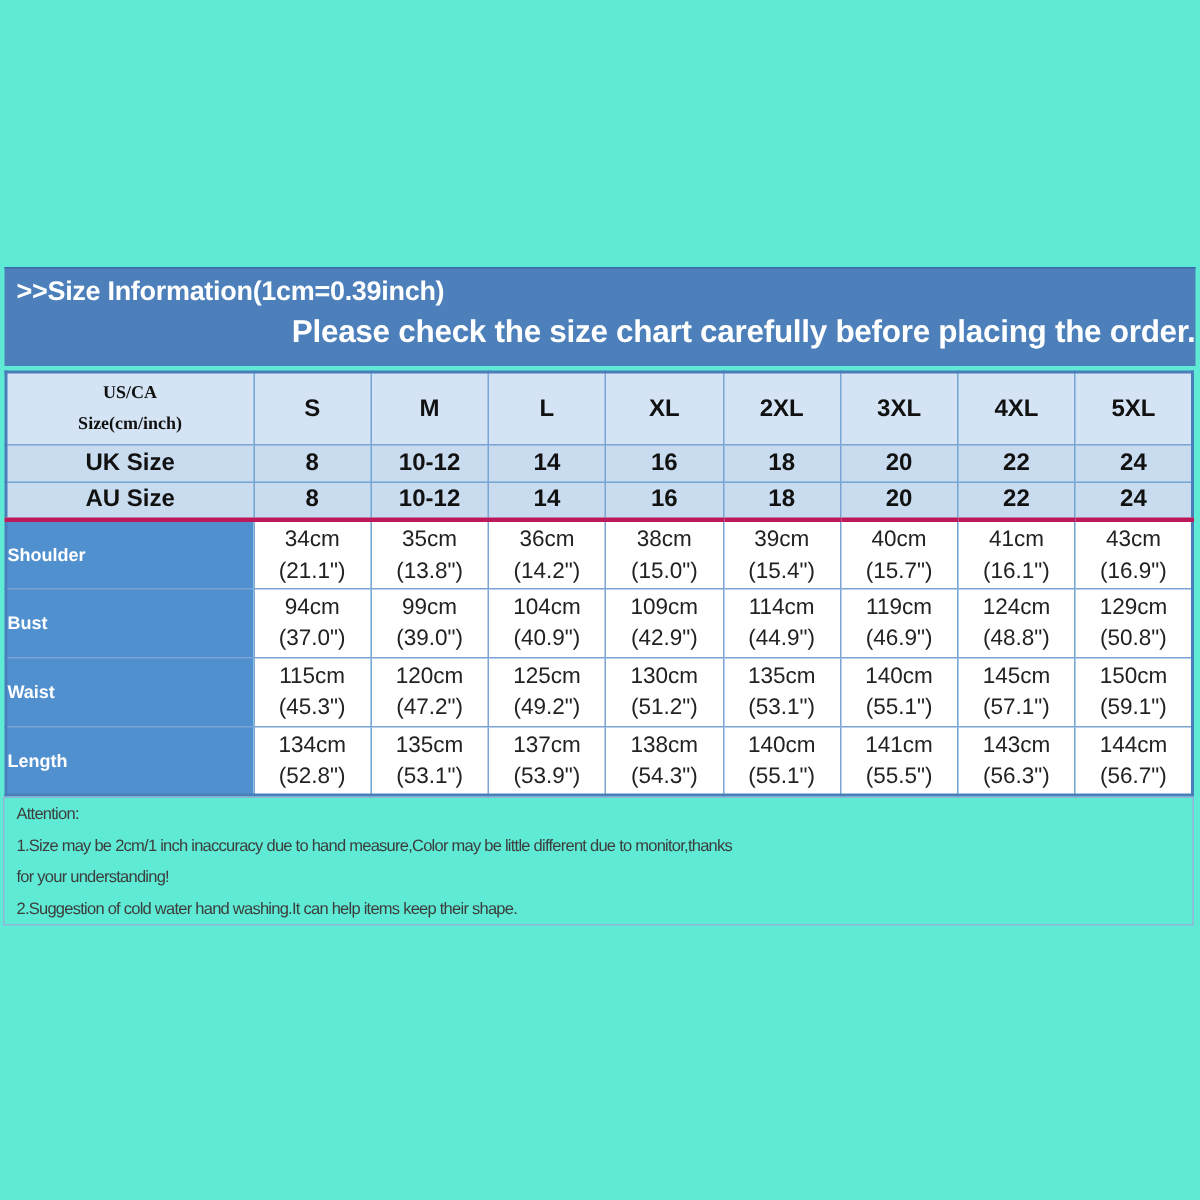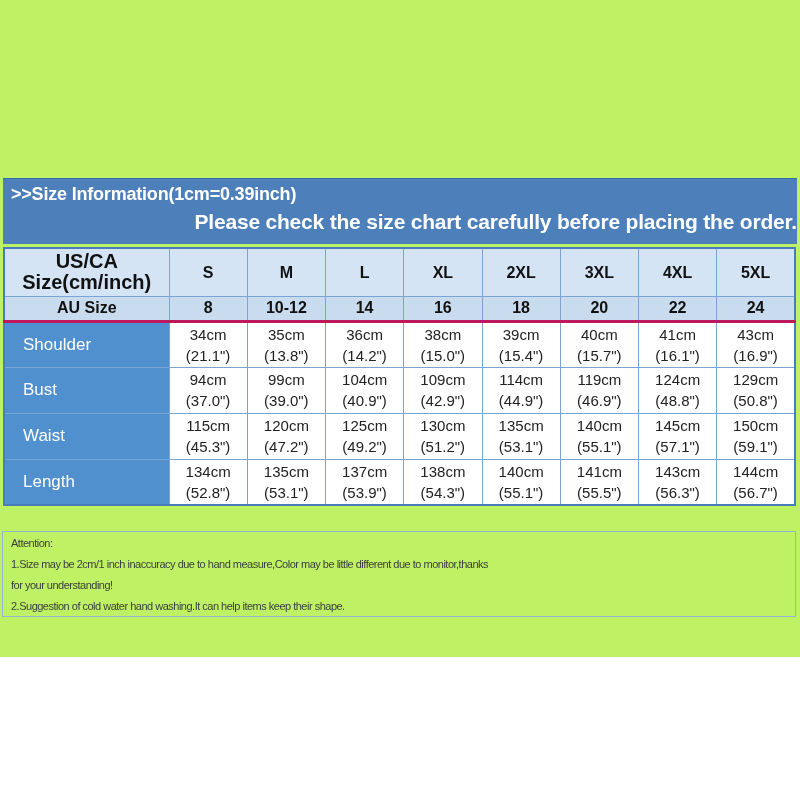--- a/index.html
+++ b/index.html
@@ -4,22 +4,22 @@
 <style>
   html, body {
     margin: 0;
     padding: 0;
     background: #ffffff;
     font-family: "Liberation Sans", sans-serif;
   }
   .page {
     position: relative;
     width: 800px;
-    height: 657px;
-    background: #bef264;
+    height: 800px;
+    background: #5eead4;
     overflow: hidden;
   }
 
   
   .banner {
     position: absolute;
     top: 178px;
     left: 3px;
     width: 794px;
     height: 66px;
@@ -58,38 +58,37 @@
     text-align: center;
     vertical-align: middle;
     padding: 0;
     color: #111111;
     white-space: pre-line;
   }
   .size-table col.label-col { width: 165px; }
 
   tr.header-row       { height: 48px; }
   tr.header-row th    { background: #d4e4f4; font-size: 16px; font-weight: bold; line-height: 21px; }
-  tr.header-row th.corner { font-size: 20px; }
+  tr.header-row th.corner { font-size: 12px; font-family: Liberation Serif, serif; }
 
   tr.uk-row, tr.au-row { height: 25px; }
   tr.uk-row td, tr.au-row td {
     background: #c9dcef;
     font-size: 16px;
     font-weight: bold;
   }
   tr.au-row td { border-bottom: 3px solid #be185d; }
 
   tr.measure-row { height: 46px; }
   tr.measure-row td.label-cell {
     background: #5190ce;
     color: #ffffff;
-    font-size: 17px;
-    font-weight: normal;
+    font-size: 12px;
+    font-weight: bold;
     text-align: left;
-    padding-left: 18px;
   }
   tr.measure-row td.value-cell {
     background: #ffffff;
     font-size: 15px;
     line-height: 21px;
     color: #222222;
   }
 
   
   .attention {
@@ -138,20 +137,31 @@
         <th>S</th>
         <th>M</th>
         <th>L</th>
         <th>XL</th>
         <th>2XL</th>
         <th>3XL</th>
         <th>4XL</th>
         <th>5XL</th>
       </tr>
 
+      <tr class="uk-row">
+        <td>UK Size</td>
+        <td>8</td>
+        <td>10-12</td>
+        <td>14</td>
+        <td>16</td>
+        <td>18</td>
+        <td>20</td>
+        <td>22</td>
+        <td>24</td>
+      </tr>
 
       <tr class="au-row">
         <td>AU Size</td>
         <td>8</td>
         <td>10-12</td>
         <td>14</td>
         <td>16</td>
         <td>18</td>
         <td>20</td>
         <td>22</td>

